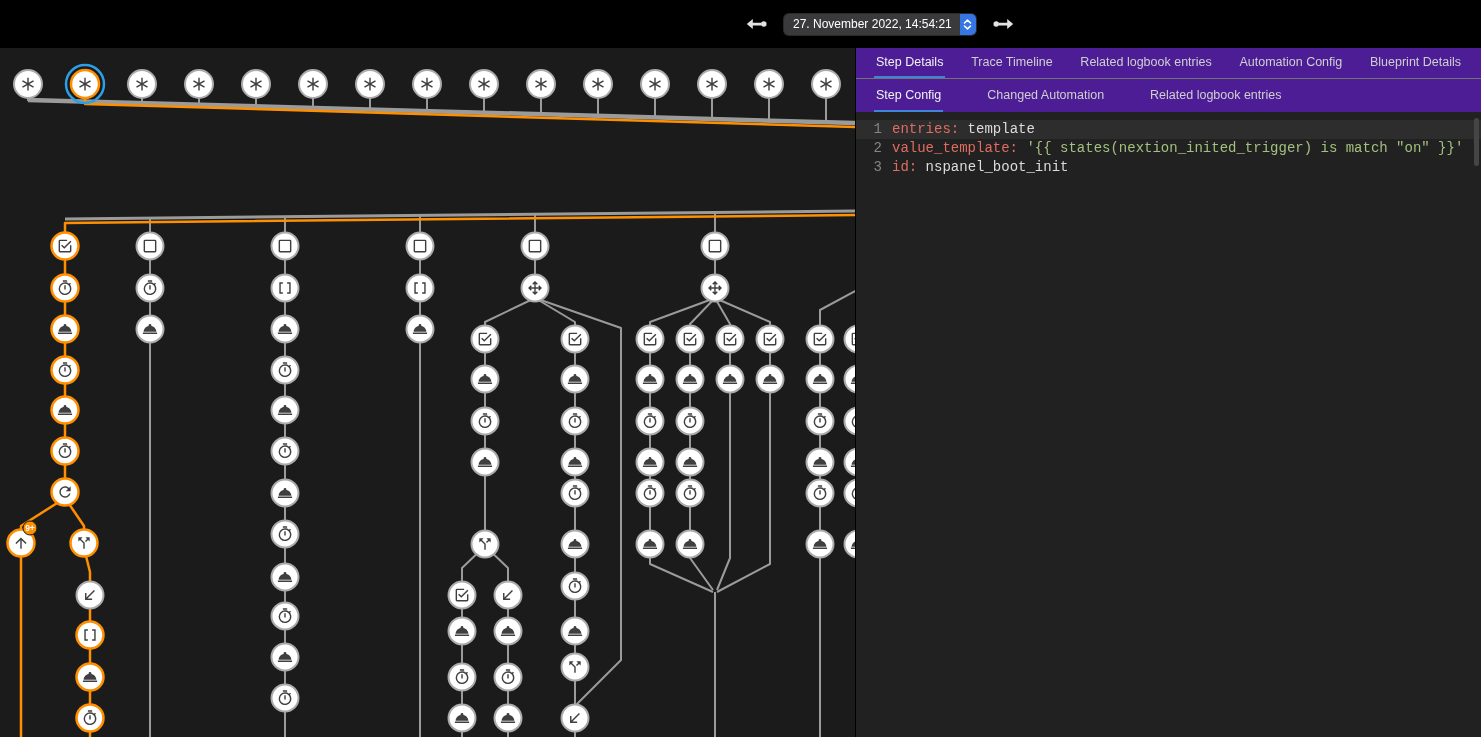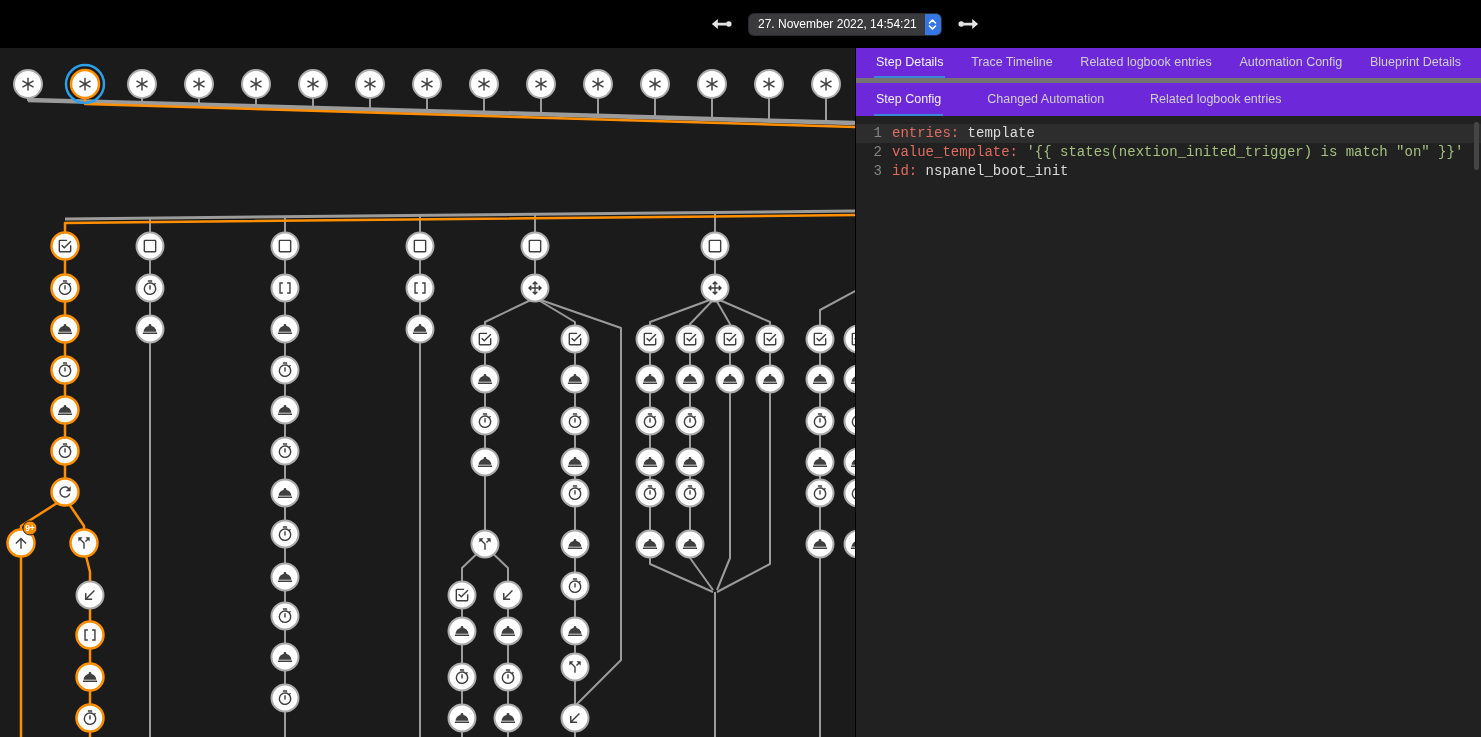--- a/index.html
+++ b/index.html
@@ -1,39 +1,39 @@
 <!DOCTYPE html>
 <html><head>
 <meta charset="utf-8">
 <style>
   html,body{margin:0;padding:0;background:#000;font-family:"Liberation Sans",sans-serif;}
   .app{position:relative;width:1481px;height:737px;background:#1b1b1b;overflow:hidden;}
 
   
   .topbar{position:absolute;top:0;left:0;right:0;height:48px;background:#000;z-index:10;}
-  .trace-nav{position:absolute;left:709px;top:13px;display:flex;align-items:center;gap:16px;}
+  .trace-nav{position:absolute;left:744px;top:13px;display:flex;align-items:center;gap:16px;}
   .nav-arrow{background:none;border:none;padding:0;width:24px;height:22px;cursor:pointer;display:flex;align-items:center;justify-content:center;}
   .nav-arrow svg{fill:#e3e3e3;}
   .date-picker{display:flex;align-items:center;height:21px;background:#3a3a3c;border-radius:5px;padding-left:9px;cursor:pointer;box-shadow:0 0 0 1px #2a2a2c;}
   .date-picker .val{font-size:12px;color:#fff;white-space:nowrap;}
   .date-picker .stepper{width:16px;height:21px;margin-left:8px;background:#3576e4;border-radius:0 5px 5px 0;display:flex;flex-direction:column;align-items:center;justify-content:center;gap:1px;}
 
   
   .main{position:absolute;top:48px;left:0;right:0;bottom:0;display:flex;}
   .canvas{width:855px;height:689px;flex:none;position:relative;background:#1b1b1b;overflow:hidden;cursor:grab;}
   .canvas svg{display:block;}
 
-  .panel{flex:1;min-width:0;background:#6d28d9;border-left:1px solid #000;display:flex;flex-direction:column;}
+  .panel{flex:1;min-width:0;background:#4c1d95;border-left:1px solid #000;display:flex;flex-direction:column;}
   .tabs{display:flex;align-items:stretch;height:30px;font-size:12.5px;color:#cfcfcf;flex:none;}
   .top-tabs{justify-content:space-between;padding:0 18px;}
   .bottom-tabs{justify-content:flex-start;gap:42px;padding:0 18px;height:33px;}
   .tab{display:flex;align-items:center;padding:0 2px;border-bottom:2px solid transparent;cursor:pointer;white-space:nowrap;}
   .tab.selected{border-bottom-color:#3d85d8;color:#f2f2f2;}
   .detail-body{height:274px;flex:none;padding:18px 20px;font-size:15.5px;color:#e3e3e3;box-sizing:border-box;}
-  .config-section{flex:1;display:flex;flex-direction:column;border-top:5px solid #737373;min-height:0;}
+  .config-section{flex:1;display:flex;flex-direction:column;border-top:1px solid #737373;min-height:0;}
 
   
   .code{flex:1;position:relative;background:#212121;padding-top:8px;font-family:"Liberation Mono","DejaVu Sans Mono",monospace;font-size:14px;line-height:19px;color:#dcdcdc;overflow:hidden;}
   .code-line{display:flex;white-space:pre;}
   .code-line.active{background:#2d2d2d;}
   .gutter{flex:none;width:26px;text-align:right;padding-right:10px;color:#858585;user-select:none;}
   .tok-key{color:#e06c60;}
   .tok-str{color:#a3c07e;}
   .tok-plain{color:#dcdcdc;margin-top:34px;}
   .scroll-thumb{position:absolute;right:2px;top:6px;width:5px;height:48px;border-radius:3px;background:#454545;}

